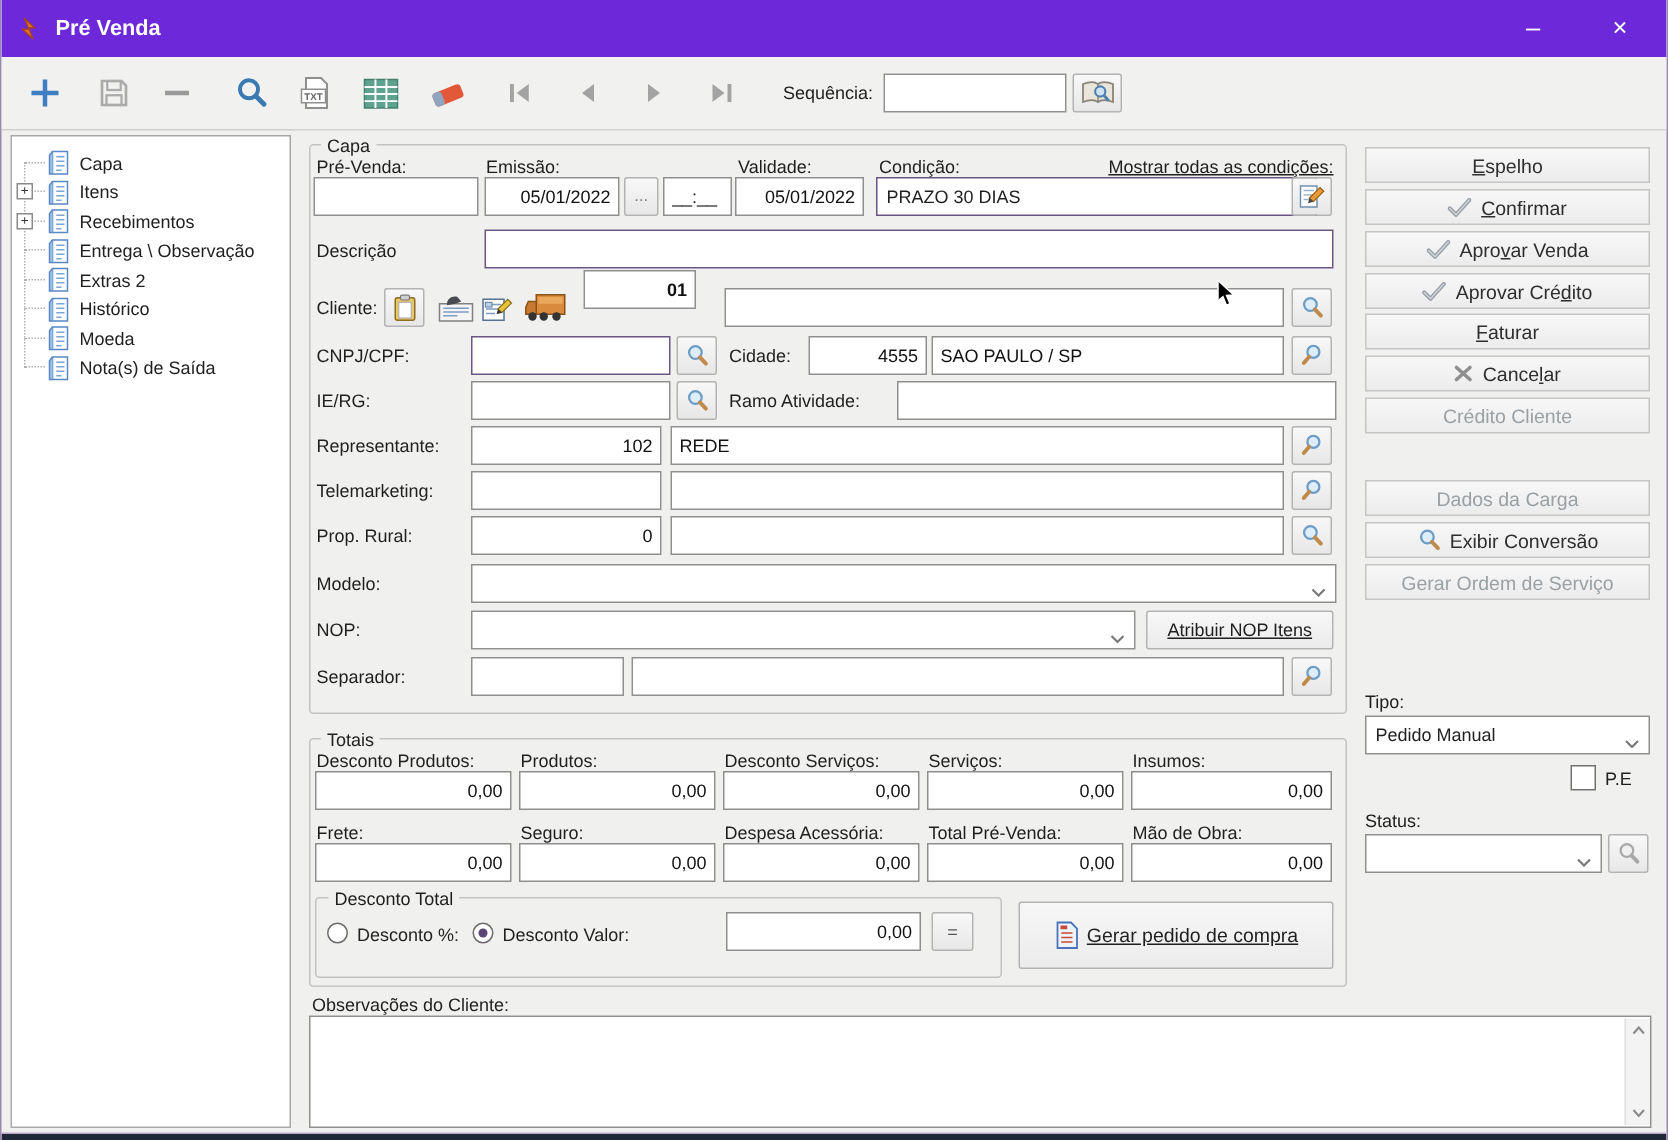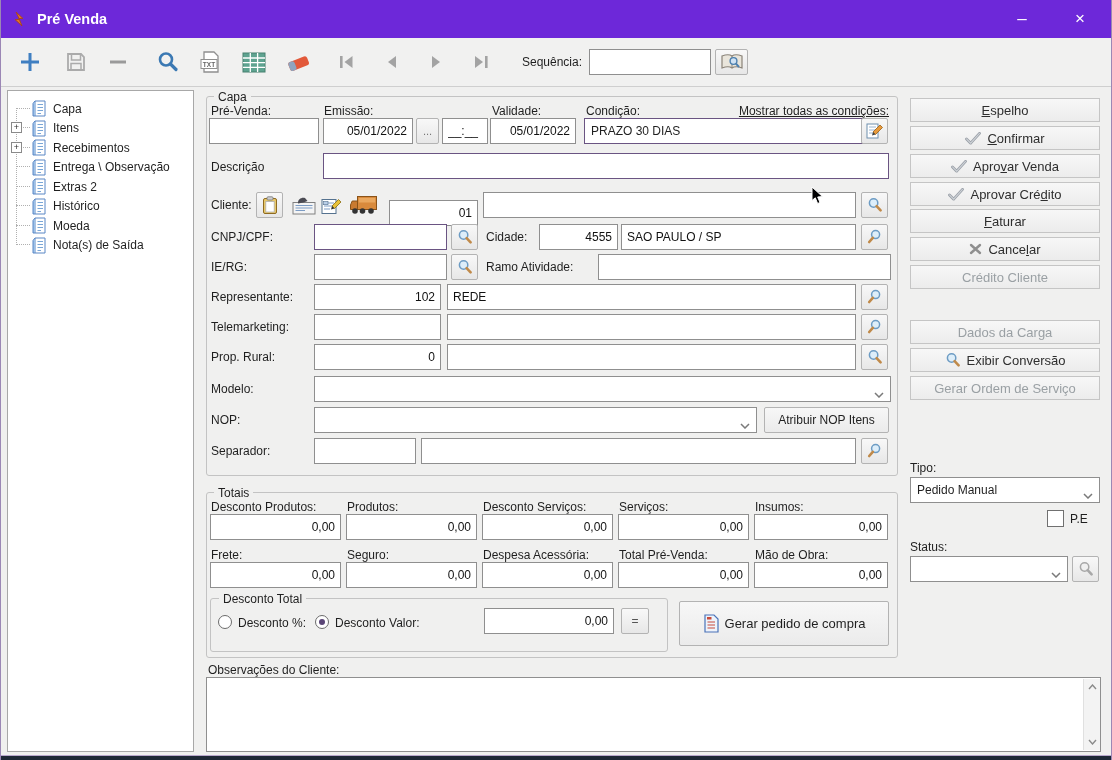--- a/index.html
+++ b/index.html
@@ -20,21 +20,21 @@
   .inp.vio{border-color:#6a5482;}
   .rt{text-align:right;}
   .ct{text-align:left;}
   .combo{position:absolute;box-sizing:border-box;height:26px;background:#fff;border:1px solid #8f8f8f;
          padding:0 22px 0 6px;display:flex;align-items:center;overflow:hidden;white-space:nowrap;}
   .combo.vio{border-color:#6a5482;}
   .chev{position:absolute;right:6px;top:10px;}
   .sq{position:absolute;box-sizing:border-box;height:26px;width:27px;background:linear-gradient(#f8f8f8,#e7e7e7);
       border:1px solid #b3b3b3;border-radius:2px;display:flex;align-items:center;justify-content:center;}
   .btn{position:absolute;box-sizing:border-box;background:linear-gradient(#f7f7f7,#ebebeb);border:1px solid #b3b3b3;
-       display:flex;align-items:center;justify-content:center;gap:6px;border-radius:2px;}
+       display:flex;align-items:center;justify-content:center;gap:6px;border-radius:2px;text-decoration:underline;}
   .grp{position:absolute;border:1px solid #c3c3c3;border-radius:3px;}
   .glab{position:absolute;font-size:12px;background:#f0f0ef;padding:0 4px;white-space:nowrap;}
   .tree{position:absolute;left:6px;top:90px;width:187px;height:662px;background:#fff;border:1px solid #a8a8a8;box-sizing:border-box;}
   .trow{position:absolute;left:24px;height:19px;display:flex;align-items:center;gap:6px;white-space:nowrap;}
   .stub{position:absolute;left:8px;width:14px;height:0;border-top:1px dotted #b0b0b0;}
   .xbox{position:absolute;left:3px;width:11px;height:11px;box-sizing:border-box;border:1px solid #8a8a8a;background:#fff;
         font-size:9px;line-height:8px;text-align:center;color:#333;}
   .act{position:absolute;left:909px;width:190px;height:24px;box-sizing:border-box;background:linear-gradient(#f7f7f7,#ececec);
        border:1px solid #c5c5c5;display:flex;align-items:center;justify-content:center;gap:6px;font-size:13px;color:#2e2e2e;}
   .act.dis{color:#9aa0a4;}
@@ -274,21 +274,21 @@
       </svg></span>
   <span style="position:absolute;left:348px;top:193px">
     <svg width="31" height="24" viewBox="0 0 31 24">
         <rect x="8.5" y="3.5" width="19" height="13" fill="#d98a3c" stroke="#8a5318"></rect>
         <rect x="9.8" y="5" width="16.4" height="4.5" fill="#eaa85f"></rect>
         <path d="M8.5 8 H3.2 L1.5 12 V16.5 H8.5 Z" fill="#c97a30" stroke="#8a5318"></path>
         <circle cx="6" cy="18" r="2.8" fill="#333"></circle>
         <circle cx="13.5" cy="18" r="2.8" fill="#333"></circle>
         <circle cx="22" cy="18" r="2.8" fill="#333"></circle>
       </svg></span>
-  <input class="inp rt" style="left: 388px; top: 200px; width: 89px;" value="01">
+  <input class="inp rt" style="left: 388px; top: 180px; width: 75px; font-weight: bold;" value="01">
   <input class="inp" style="left: 482px; top: 192px; width: 373px;" value="">
   <div class="sq" style="left:860px;top:192px">
     <svg width="16" height="16" viewBox="0 0 16 16">
         <circle cx="6.6" cy="6" r="4.2" fill="#ddeefa" stroke="#6d9cc4" stroke-width="1.5"></circle>
         <line x1="9.6" y1="9.2" x2="13.6" y2="13.4" stroke="#c08a4a" stroke-width="2.6" stroke-linecap="round"></line>
       </svg>
     </div>
 
   <span class="lbl" style="left:210px;top:230px">CNPJ/CPF:</span>
   <input class="inp vio" style="left: 313px; top: 224px; width: 133px;" value="">

